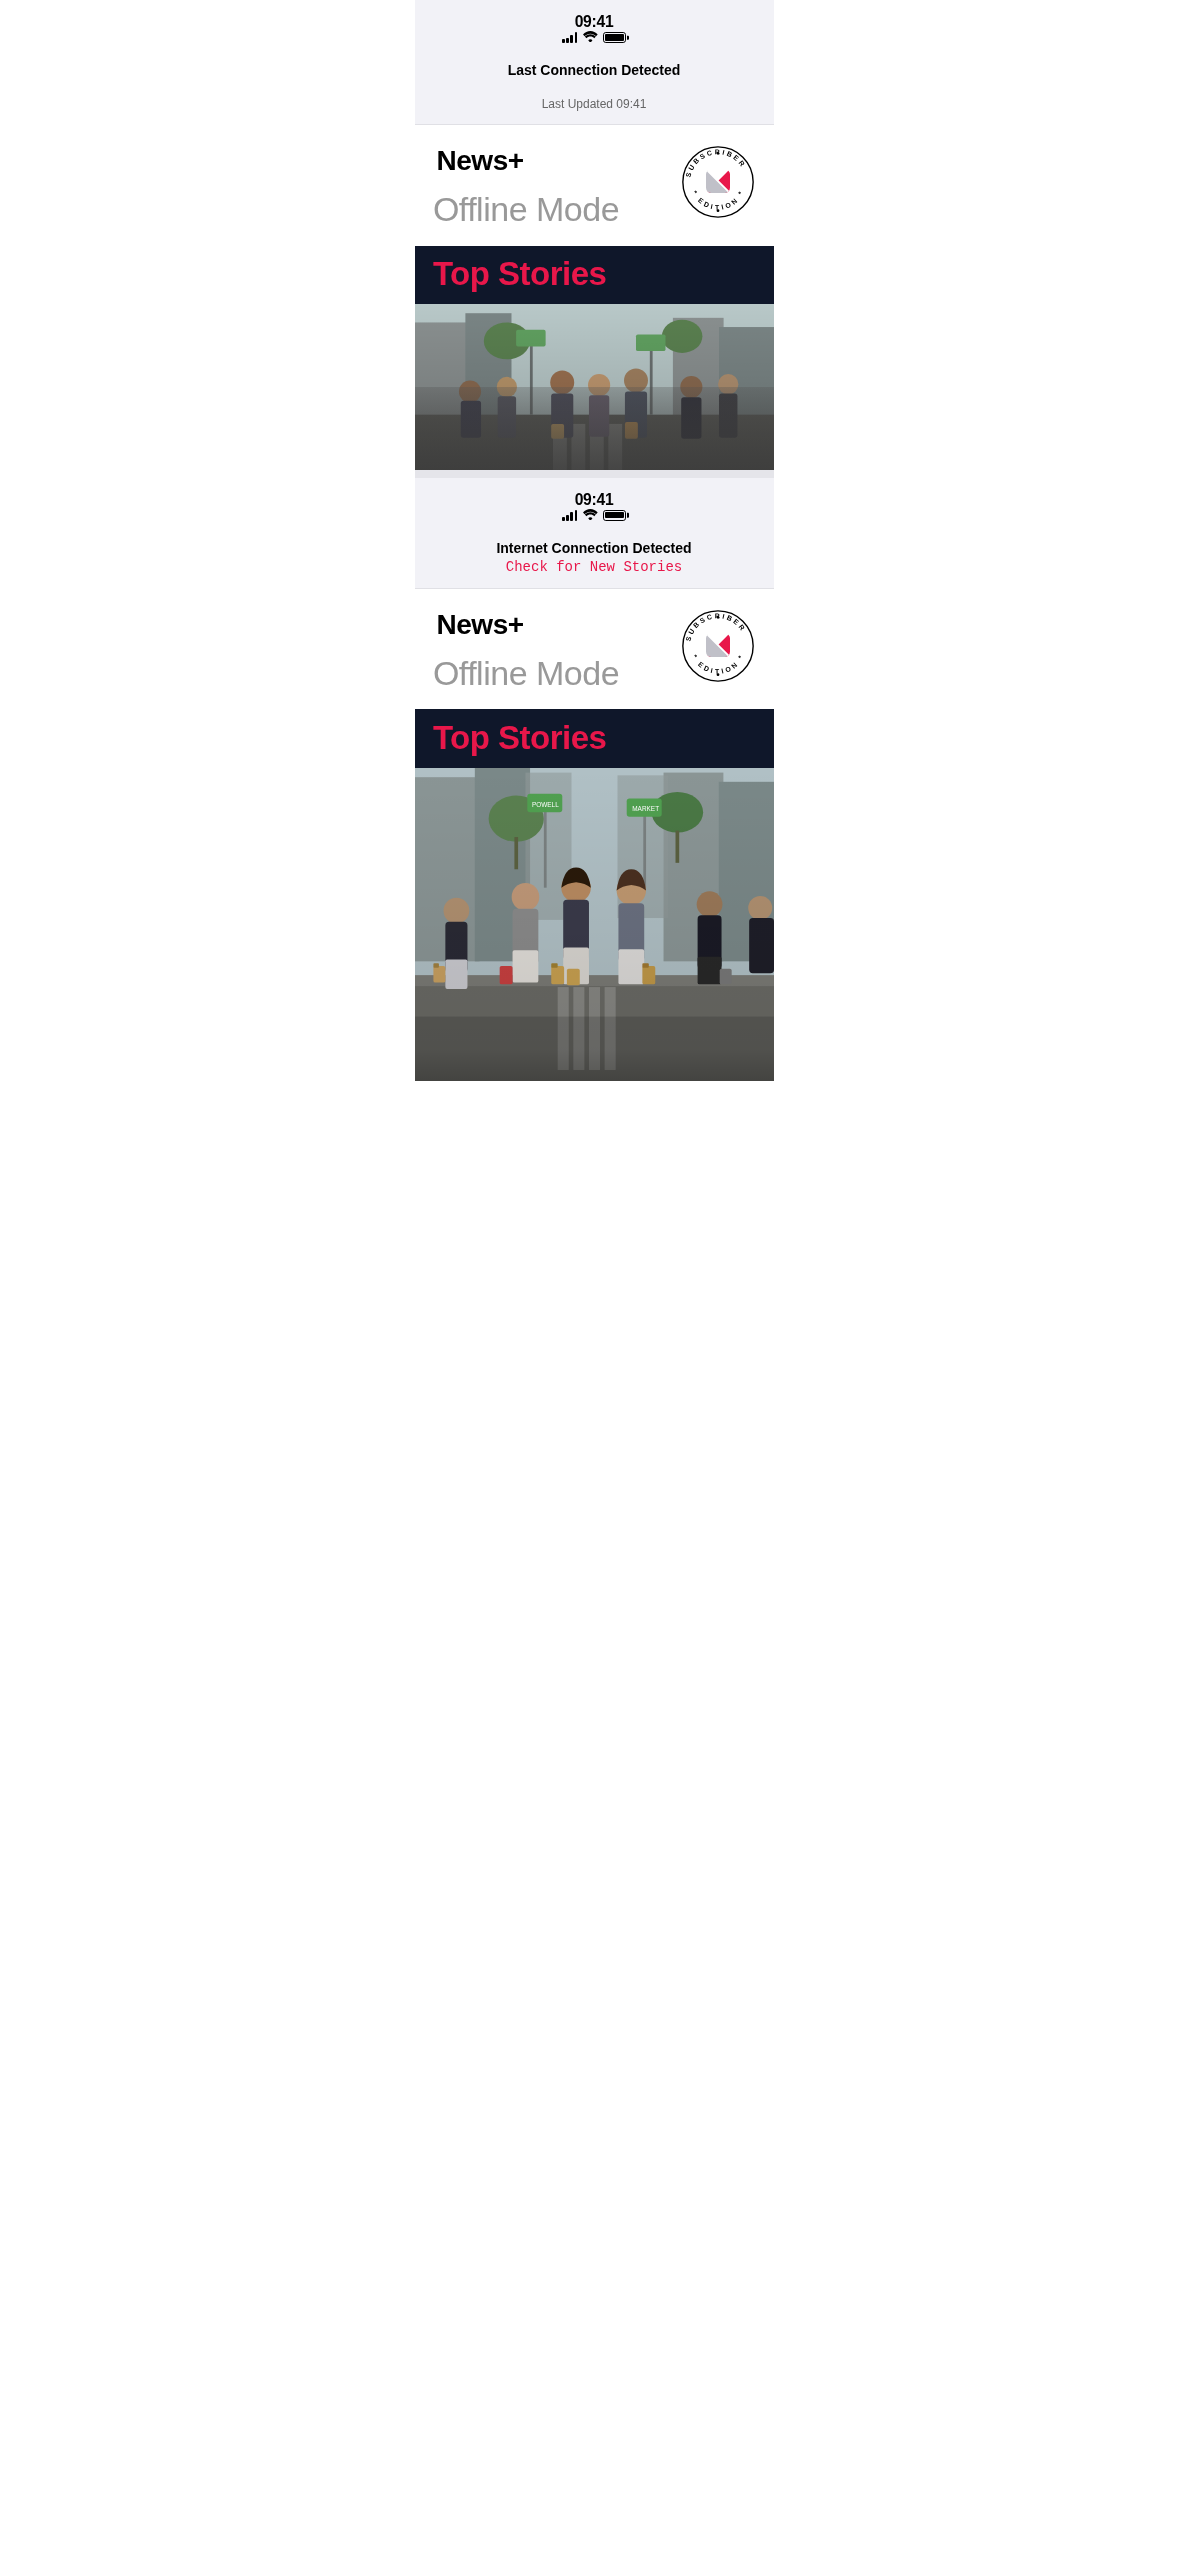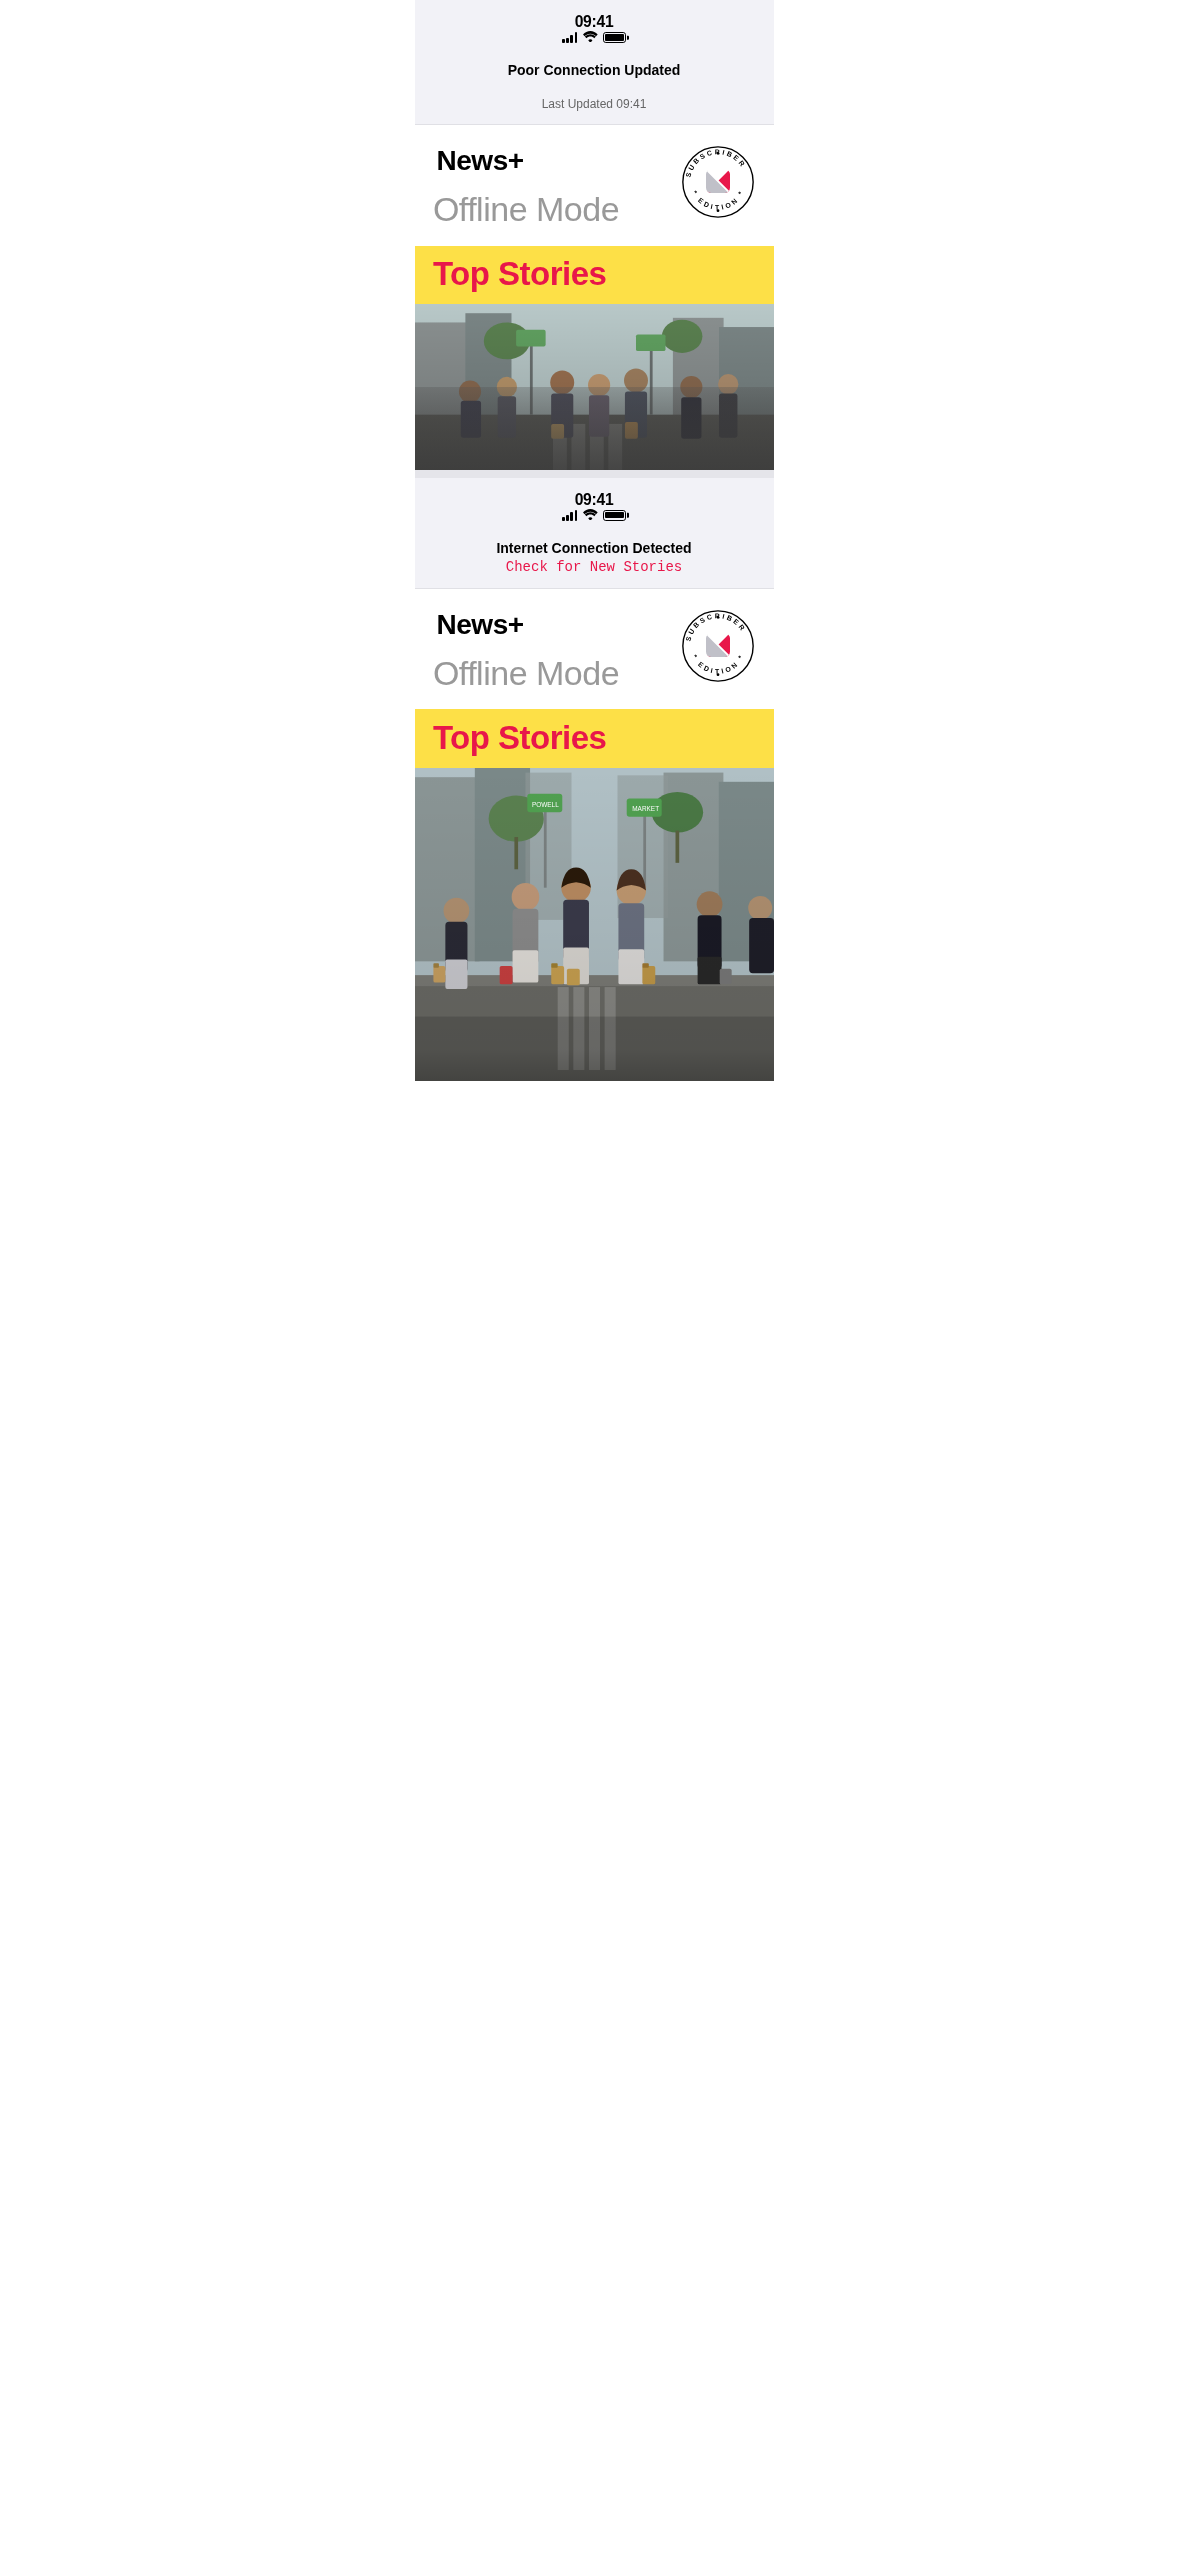--- a/index.html
+++ b/index.html
@@ -143,21 +143,21 @@
     .subscriber-badge {
       width: 74px;
       height: 74px;
       position: relative;
       flex-shrink: 0;
     }
 
     
     .section-header {
       padding: 9.2px 18.4px 11px 18.4px;
-      background: #fde047;
+      background: #0f172a;
     }
     .section-title {
       font-size: 33px;
       font-weight: 800;
       color: #e8174a;
       letter-spacing: -0.5px;
     }
 
     
     .story-image-container {
@@ -227,21 +227,21 @@
       </span>
       <div class="battery-icon">
         <div class="battery-body">
             <div class="battery-fill"></div>
           </div>
       </div>
     </div>
   </div>
 
   <div class="notification-banner">
-    <div class="title">Poor Connection Updated</div>
+    <div class="title">Last Connection Detected</div>
     <div class="subtitle">Last Updated 09:41</div>
   </div>
 
   <div class="app-header">
     <div class="app-title-block">
       <div class="app-title">
         <span class="apple-logo"></span>
         <span class="news-plus-text">News+</span>
       </div>
       <div class="offline-mode-text">Offline Mode</div>

